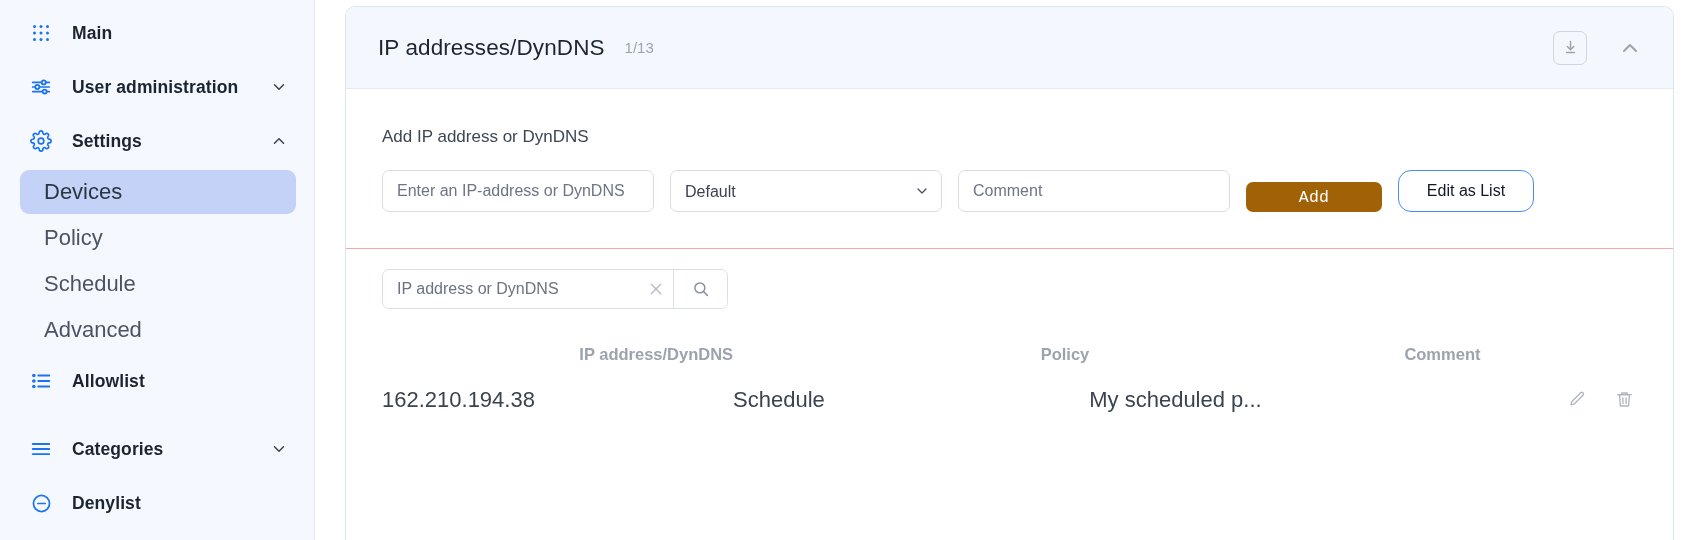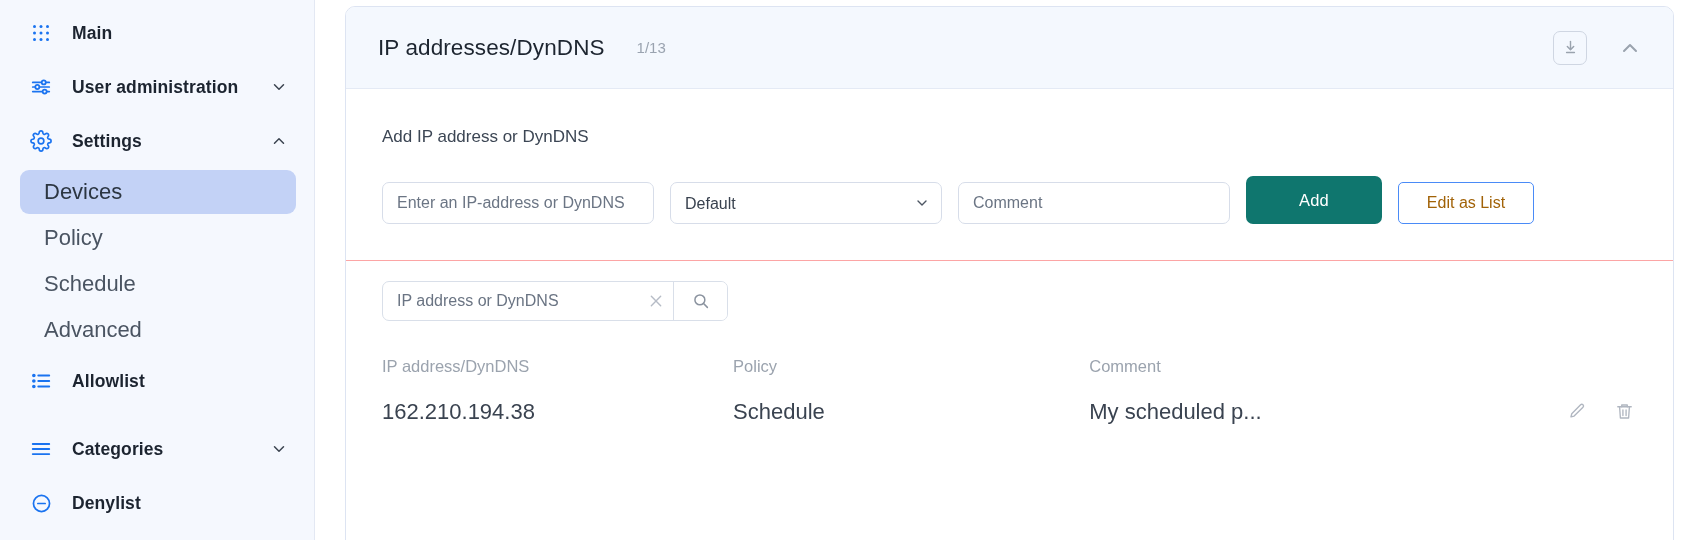--- a/index.html
+++ b/index.html
@@ -100,21 +100,21 @@
   }
   .card-title {
     font-size: 22.5px;
     color: #1d2530;
     font-weight: 400;
     letter-spacing: 0.1px;
   }
   .card-count {
     font-size: 15px;
     color: #9aa3b0;
-    margin-left: 32px;
+    margin-left: 20px;
     font-weight: 400;
   }
   .header-actions {
     margin-left: auto;
     display: flex;
     align-items: center;
     gap: 26px;
   }
   .icon-btn-box {
     width: 34px; height: 34px;
@@ -182,40 +182,39 @@
     cursor: pointer;
   }
   .select-arrow {
     position: absolute;
     right: 12px; top: 0; height: 42px;
     display: flex; align-items: center;
     pointer-events: none;
     color: #4d5663;
   }
   .btn-add {
-    width: 136px; height: 48px;
-    background: #0f766e;
+    width: 136px; height: 30px;
+    background: #a16207;
     color: #ffffff;
     border: none;
     border-radius: 7px;
     font-size: 16.5px;
-    font-family: Liberation Sans, sans-serif;
+    font-family: Liberation Mono, monospace;
     cursor: pointer;
     letter-spacing: 0.2px;
   }
   .btn-edit {
     width: 136px; height: 42px;
     background: #ffffff;
-    color: #a16207;
+    color: #0f172a;
     border: 1px solid #4a8bf7;
-    border-radius: 5px;
+    border-radius: 13px;
     font-size: 16px;
     font-family: "Liberation Sans", sans-serif;
     cursor: pointer;
-    margin-top: 12px;
   }
 
   
   .search-section {
     padding: 20px 32px 0 36px;
   }
   .search-group {
     display: flex;
     align-items: center;
     width: 346px;
@@ -252,23 +251,23 @@
     background: #fff;
     display: flex; align-items: center; justify-content: center;
     color: #8b939f;
     cursor: pointer;
   }
 
   
   .table-wrap { padding: 0 32px 0 36px; }
   .tbl { width: 100%; border-collapse: collapse; table-layout: fixed; }
   .tbl th {
-    text-align: left;
+    text-align: right;
     font-size: 16.5px;
-    font-weight: 400;
+    font-weight: 700;
     color: #9ba3ae;
     padding: 36px 0 0 0;
     height: 62px;
     vertical-align: top;
   }
   .tbl td {
     font-size: 22px;
     color: #3a4350;
     padding: 16px 0 0 0;
     height: 48px;

